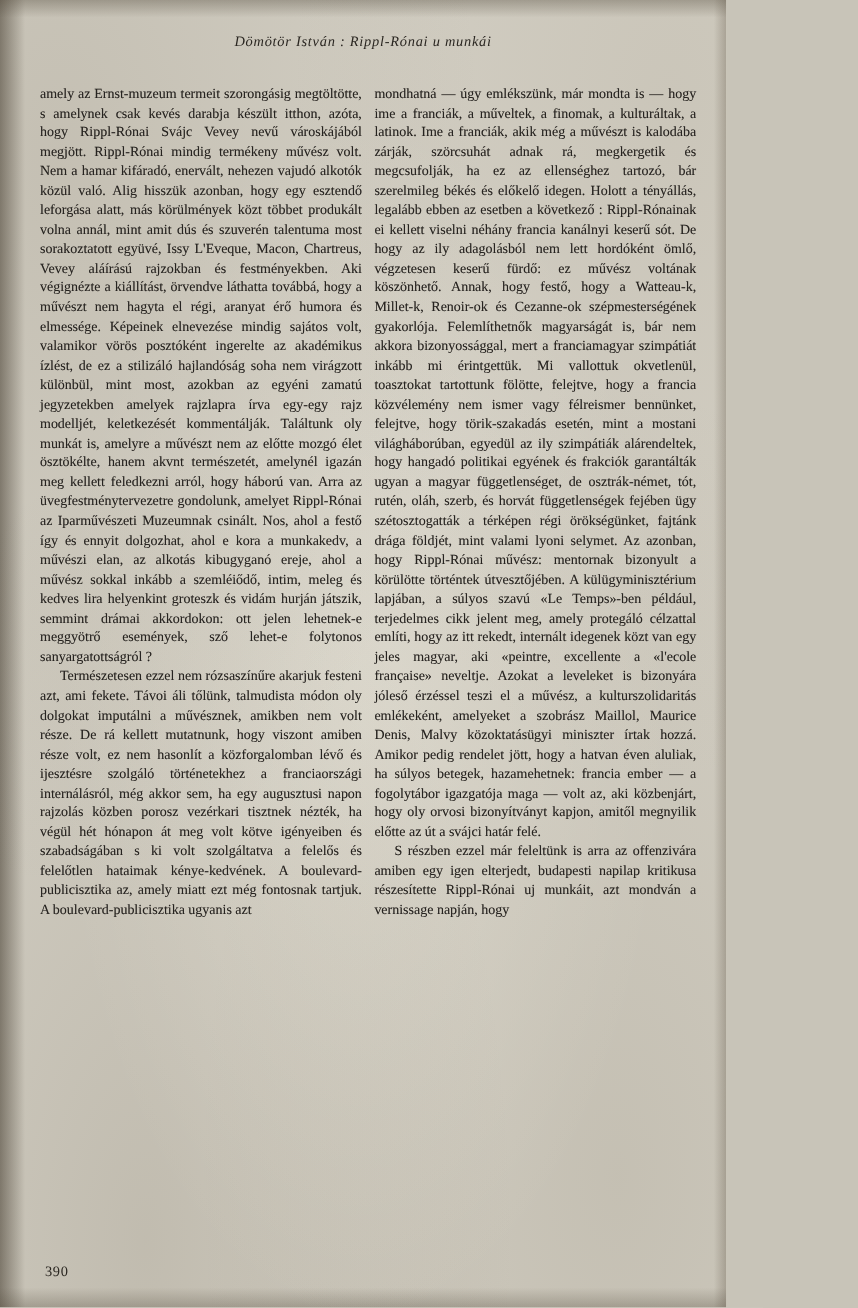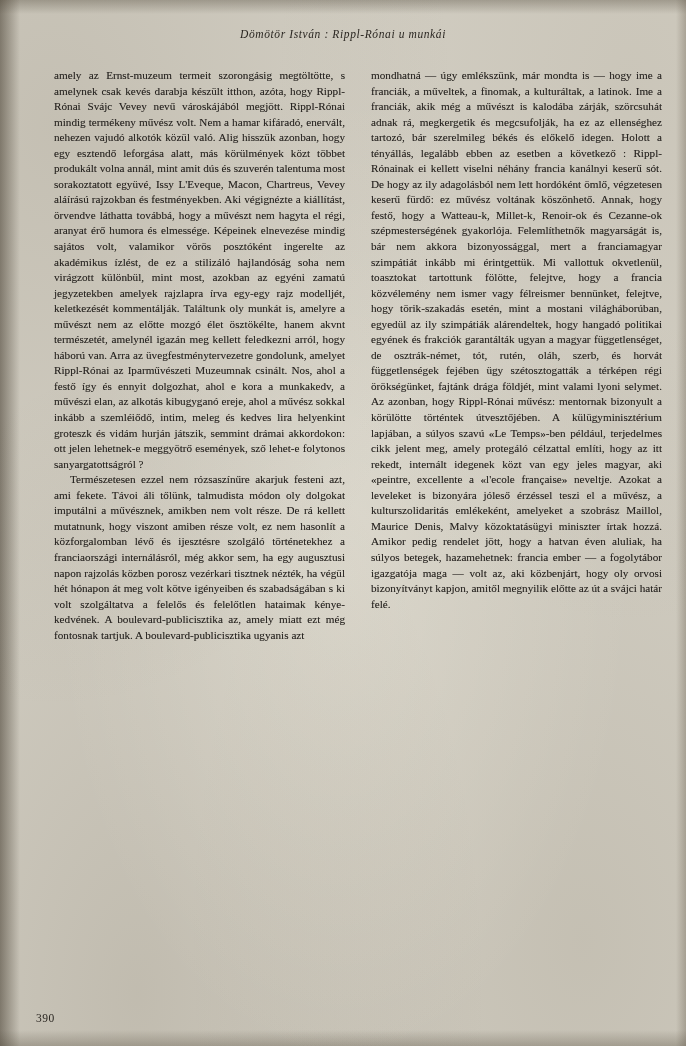--- a/index.html
+++ b/index.html
@@ -2,21 +2,21 @@
 <html><head>
 <meta charset="utf-8">
 <style>
   html, body {
     margin: 0;
     padding: 0;
     background: #c8c4b8;
   }
   .page {
     position: relative;
-    width: 686px;
+    width: 581px;
     height: 1046px;
     background: #d3cfc4;
     overflow: hidden;
     font-family: "Liberation Serif", serif;
     color: #24211c;
   }
   
   .page::before {
     content: "";
     position: absolute;
@@ -79,23 +79,22 @@
   .running-head .rh-name { font-style: italic; }
   .running-head .rh-title { font-style: italic; }
 
   .columns {
     position: absolute;
     top: 68px;
     left: 32px;
     right: 24px;
     bottom: 60px;
     display: flex;
-    gap: 26px;
+    gap: 10px;
     z-index: 5;
-    margin-left: 22px;
   }
   .col {
     width: 302px;
     font-size: 11.2px;
     line-height: 15.55px;
     text-align: justify;
     text-justify: inter-word;
     color: #262320;
     hyphens: manual;
   }
@@ -136,17 +135,18 @@
     <span class="rh-title">Rippl-Rónai u  munkái</span>
   </div>
 
   <div class="columns">
     <div class="col">
       <p>amely az Ernst-muzeum termeit szorongásig megtöltötte, s amelynek csak kevés darabja készült itthon, azóta, hogy Rippl-Rónai Svájc Vevey nevű városkájából megjött. Rippl-Rónai mindig termékeny művész volt. Nem a hamar kifáradó, enervált, nehezen vajudó alkotók közül való. Alig hisszük azonban, hogy egy esztendő leforgása alatt, más körülmények közt többet produkált volna annál, mint amit dús és szuverén talentuma most sorakoztatott együvé, Issy L'Eveque, Macon, Chartreus, Vevey aláírású rajzokban és festményekben. Aki végignézte a kiállítást, örvendve láthatta továbbá, hogy a művészt nem hagyta el régi, aranyat érő humora és elmessége. Képeinek elnevezése mindig sajátos volt, valamikor vörös posztóként ingerelte az akadémikus ízlést, de ez a stilizáló hajlandóság soha nem virágzott különbül, mint most, azokban az egyéni zamatú jegyzetekben amelyek rajzlapra írva egy-egy rajz modelljét, keletkezését kommentálják. Találtunk oly munkát is, amelyre a művészt nem az előtte mozgó élet ösztökélte, hanem akvnt természetét, amelynél igazán meg kellett feledkezni arról, hogy háború van. Arra az üvegfestménytervezetre gondolunk, amelyet Rippl-Rónai az Iparművészeti Muzeumnak csinált. Nos, ahol a festő így és ennyit dolgozhat, ahol e kora a munkakedv, a művészi elan, az alkotás kibugyganó ereje, ahol a művész sokkal inkább a szemléiődő, intim, meleg és kedves lira helyenkint groteszk és vidám hurján játszik, semmint drámai akkordokon: ott jelen lehetnek-e meggyötrő események, sző lehet-e folytonos sanyargatottságról ?</p>
       <p class="indent">Természetesen ezzel nem rózsaszínűre akarjuk festeni azt, ami fekete. Távoi áli tőlünk, talmudista módon oly dolgokat imputálni a művésznek, amikben nem volt része. De rá kellett mutatnunk, hogy viszont amiben része volt, ez nem hasonlít a közforgalomban lévő és ijesztésre szolgáló történetekhez a franciaországi internálásról, még akkor sem, ha egy augusztusi napon rajzolás közben porosz vezérkari tisztnek nézték, ha végül hét hónapon át meg volt kötve igényeiben és szabadságában s ki volt szolgáltatva a felelős és felelőtlen hataimak kénye-kedvének. A boulevard-publicisztika az, amely miatt ezt még fontosnak tartjuk. A boulevard-publicisztika ugyanis azt</p>
     </div>
     <div class="col">
       <p>mondhatná — úgy emlékszünk, már mondta is — hogy ime a franciák, a műveltek, a finomak, a kulturáltak, a latinok. Ime a franciák, akik még a művészt is kalodába zárják, szörcsuhát adnak rá, megkergetik és megcsufolják, ha ez az ellenséghez tartozó, bár szerelmileg békés és előkelő idegen. Holott a tényállás, legalább ebben az esetben a következő : Rippl-Rónainak ei kellett viselni néhány francia kanálnyi keserű sót. De hogy az ily adagolásból nem lett hordóként ömlő, végzetesen keserű fürdő: ez művész voltának köszönhető. Annak, hogy festő, hogy a Watteau-k, Millet-k, Renoir-ok és Cezanne-ok szépmesterségének gyakorlója. Felemlíthetnők magyarságát is, bár nem akkora bizonyossággal, mert a franciamagyar szimpátiát inkább mi érintgettük. Mi vallottuk okvetlenül, toasztokat tartottunk fölötte, felejtve, hogy a francia közvélemény nem ismer vagy félreismer bennünket, felejtve, hogy törik-szakadás esetén, mint a mostani világháborúban, egyedül az ily szimpátiák alárendeltek, hogy hangadó politikai egyének és frakciók garantálták ugyan a magyar függetlenséget, de osztrák-német, tót, rutén, oláh, szerb, és horvát függetlenségek fejében ügy szétosztogatták a térképen régi örökségünket, fajtánk drága földjét, mint valami lyoni selymet. Az azonban, hogy Rippl-Rónai művész: mentornak bizonyult a körülötte történtek útvesztőjében. A külügyminisztérium lapjában, a súlyos szavú «Le Temps»-ben például, terjedelmes cikk jelent meg, amely protegáló célzattal említi, hogy az itt rekedt, internált idegenek közt van egy jeles magyar, aki «peintre, excellente a «l'ecole française» neveltje. Azokat a leveleket is bizonyára jóleső érzéssel teszi el a művész, a kulturszolidaritás emlékeként, amelyeket a szobrász Maillol, Maurice Denis, Malvy közoktatásügyi miniszter írtak hozzá. Amikor pedig rendelet jött, hogy a hatvan éven aluliak, ha súlyos betegek, hazamehetnek: francia ember — a fogolytábor igazgatója maga — volt az, aki közbenjárt, hogy oly orvosi bizonyítványt kapjon, amitől megnyilik előtte az út a svájci határ felé.</p>
+      <p class="indent">S részben ezzel már feleltünk is arra az offenzivára amiben egy igen elterjedt, budapesti napilap kritikusa részesítette Rippl-Rónai uj munkáit, azt mondván a vernissage napján, hogy</p>
     </div>
   </div>
 
   <div class="folio">390</div>
 </div>
 
 </body></html>

